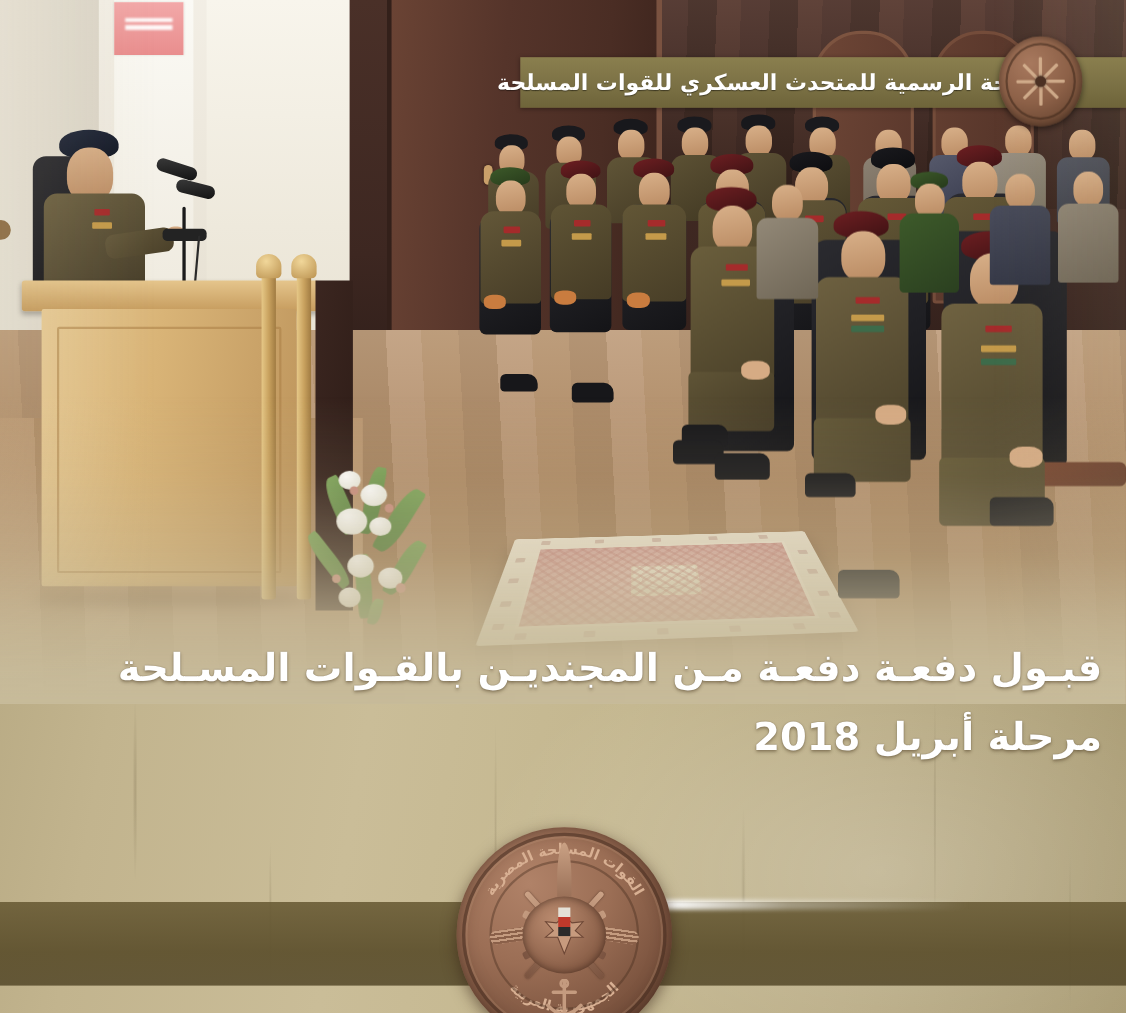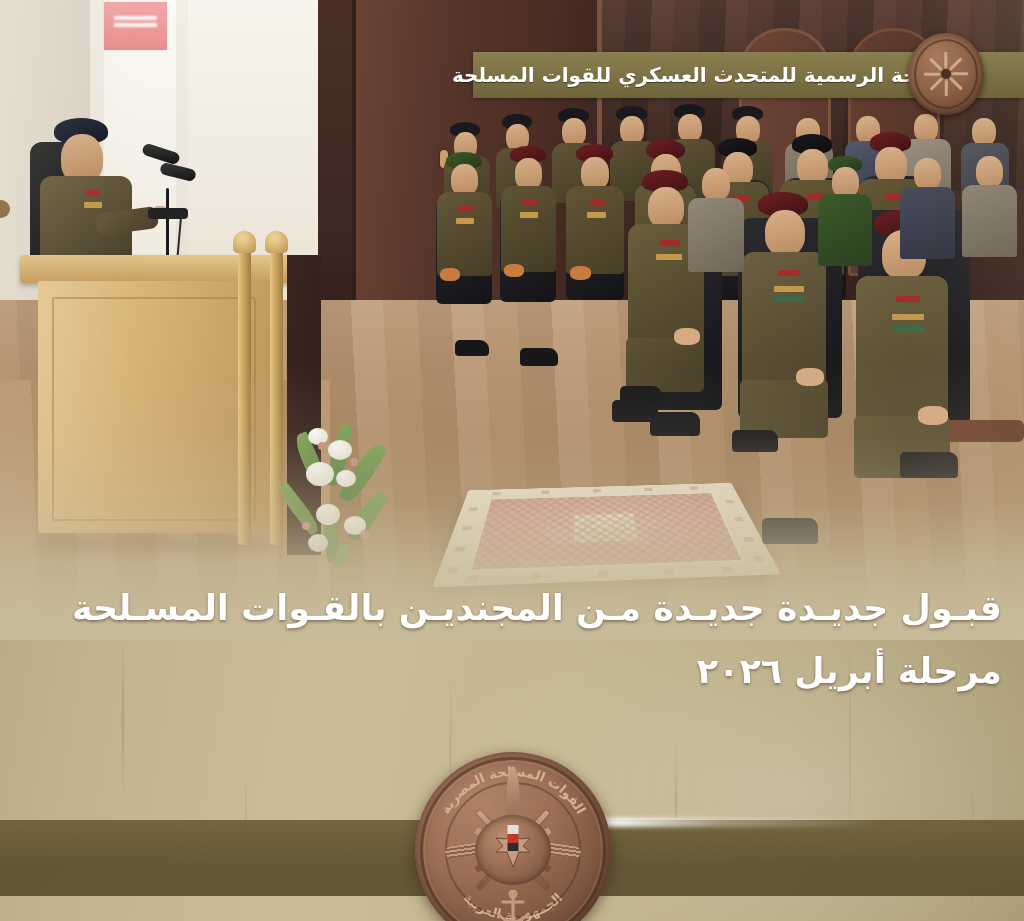--- a/index.html
+++ b/index.html
@@ -568,22 +568,22 @@
       <i style="transform:translate(-50%,0) rotate(135deg);"></i>
       <i style="transform:translate(-50%,0) rotate(180deg);"></i>
       <i style="transform:translate(-50%,0) rotate(225deg);"></i>
       <i style="transform:translate(-50%,0) rotate(270deg);"></i>
       <i style="transform:translate(-50%,0) rotate(315deg);"></i>
     </div>
     <div class="em-core"></div>
   </div>
 
   <div class="caption">
-    <div class="caption-line l1">قبـول جديـدة جديـدة مـن المجنديـن بالقـوات المسـلحة</div>
-    <div class="caption-line l2">مرحلة أبريل ٢٠٢٦</div>
+    <div class="caption-line l1">قبـول دفعـة دفعـة مـن المجنديـن بالقـوات المسـلحة</div>
+    <div class="caption-line l2">مرحلة أبريل 2018</div>
   </div>
 
   <div class="footer-band"></div>
   <div class="footer-band-gleam"></div>
 
   <div class="footer-emblem">
     <div class="fe-rim"></div>
 
     <svg class="fe-txt" viewBox="0 0 196 196" aria-hidden="true">
       <defs>

